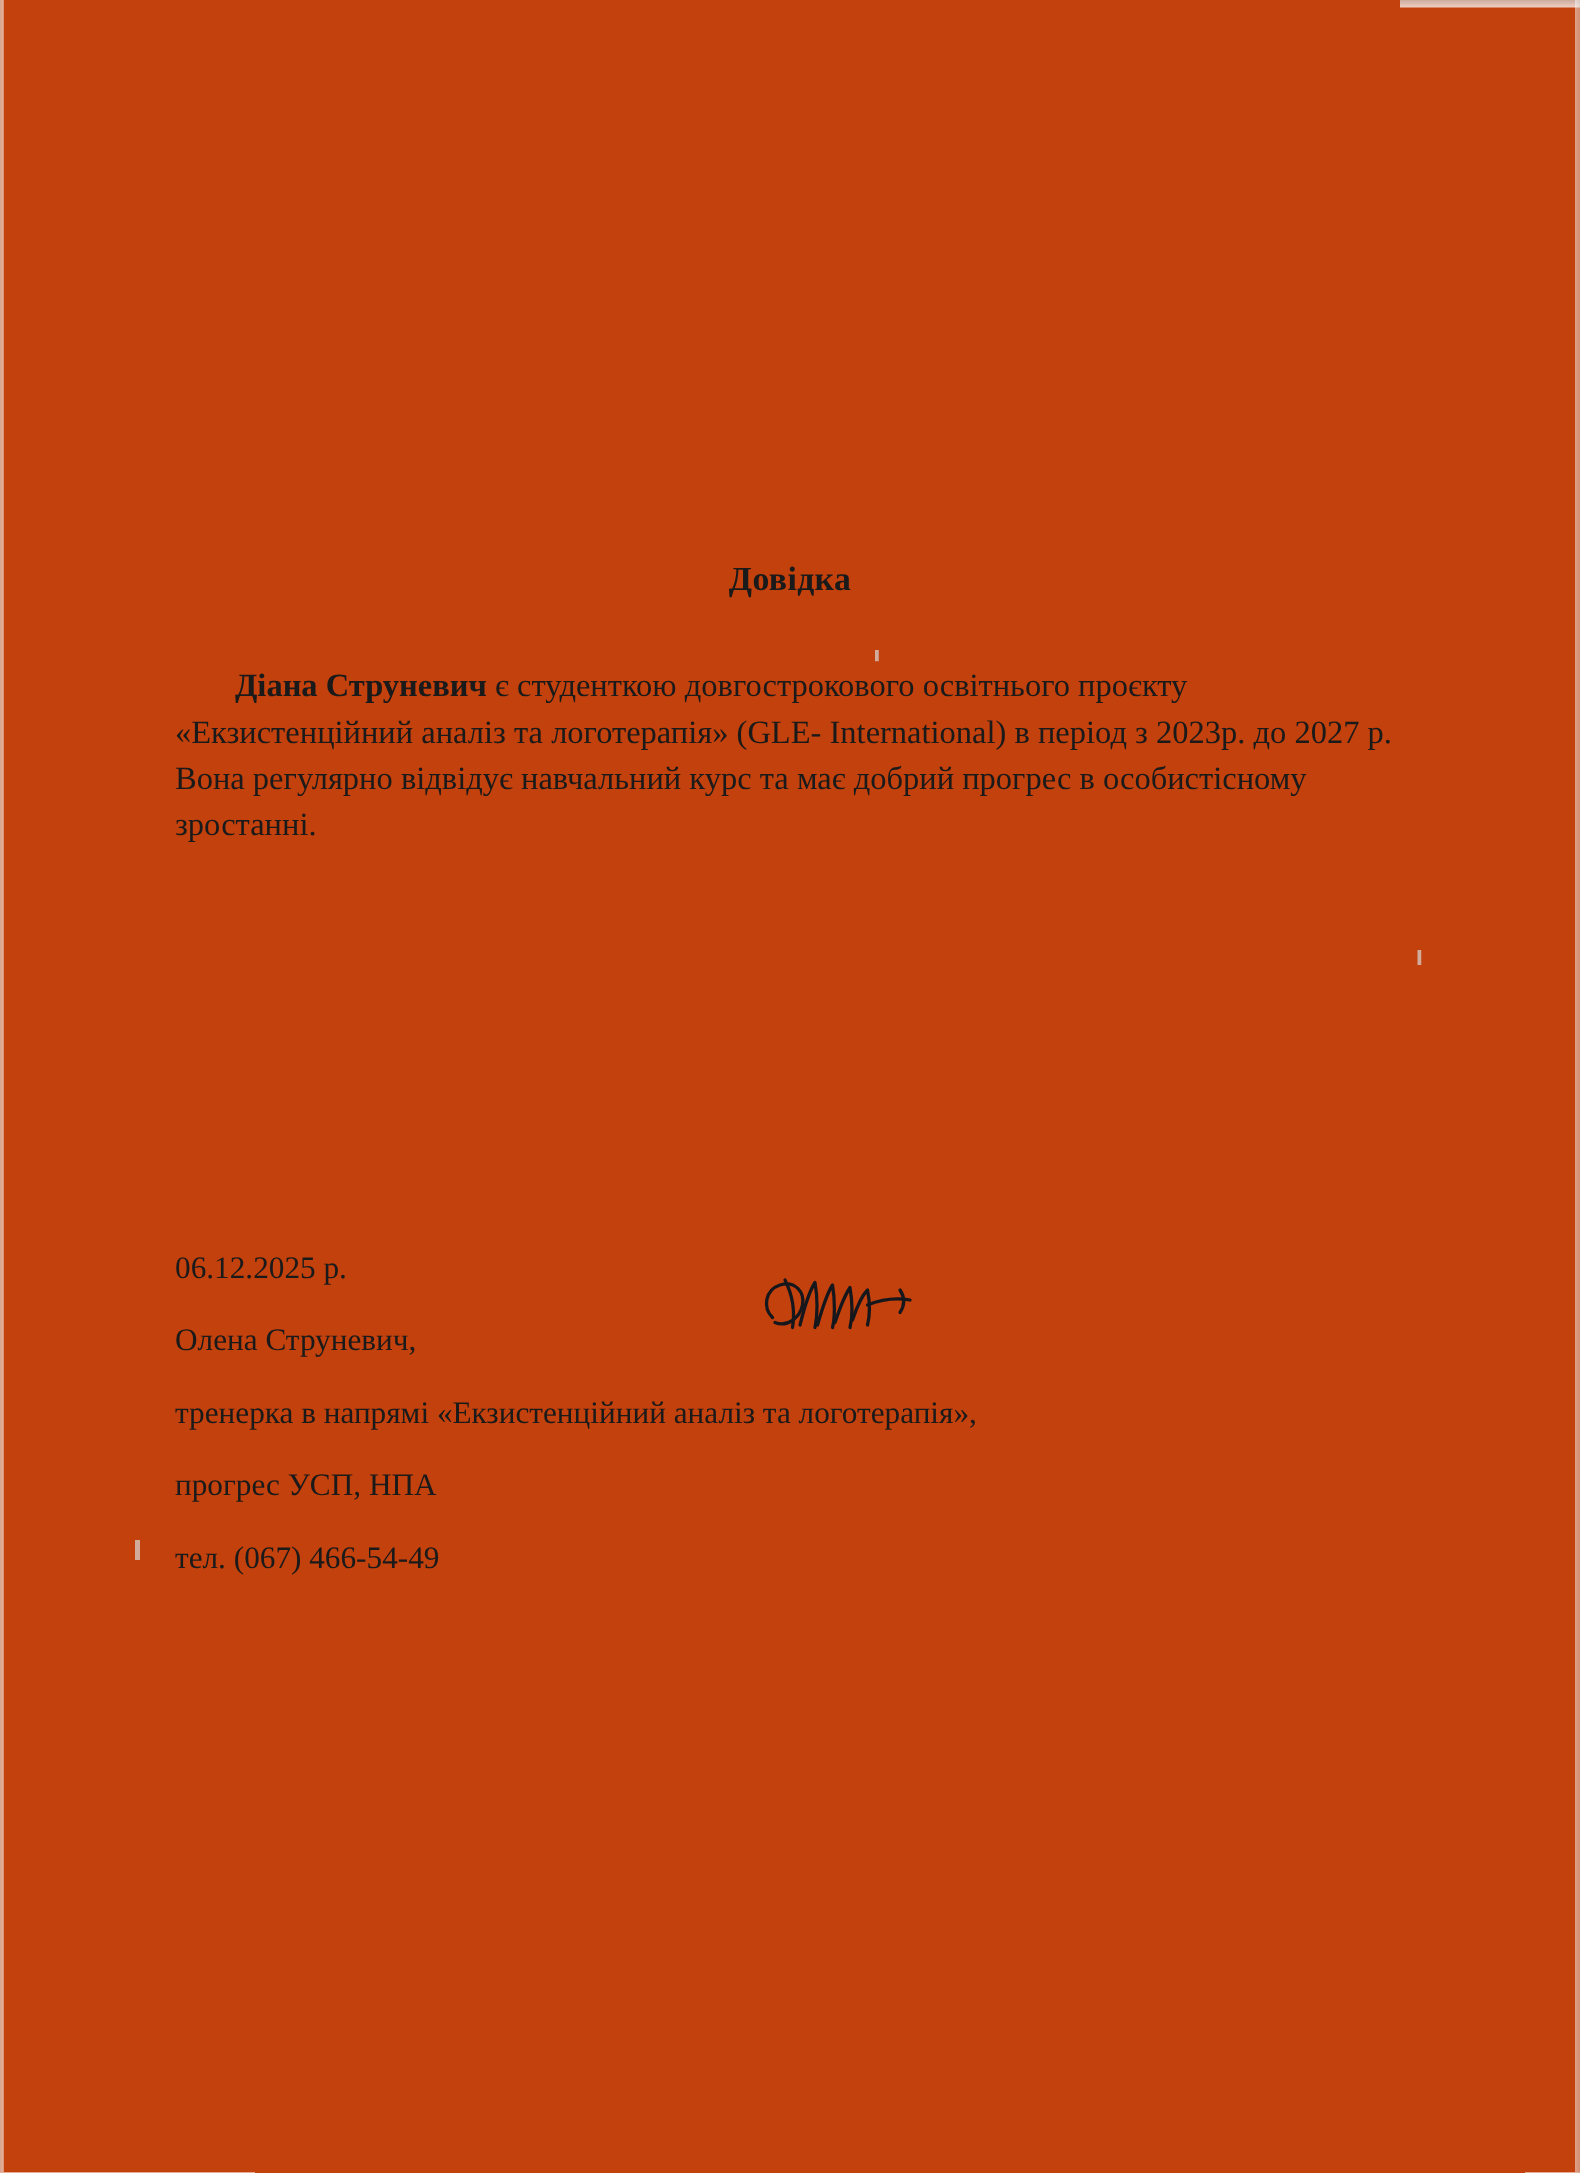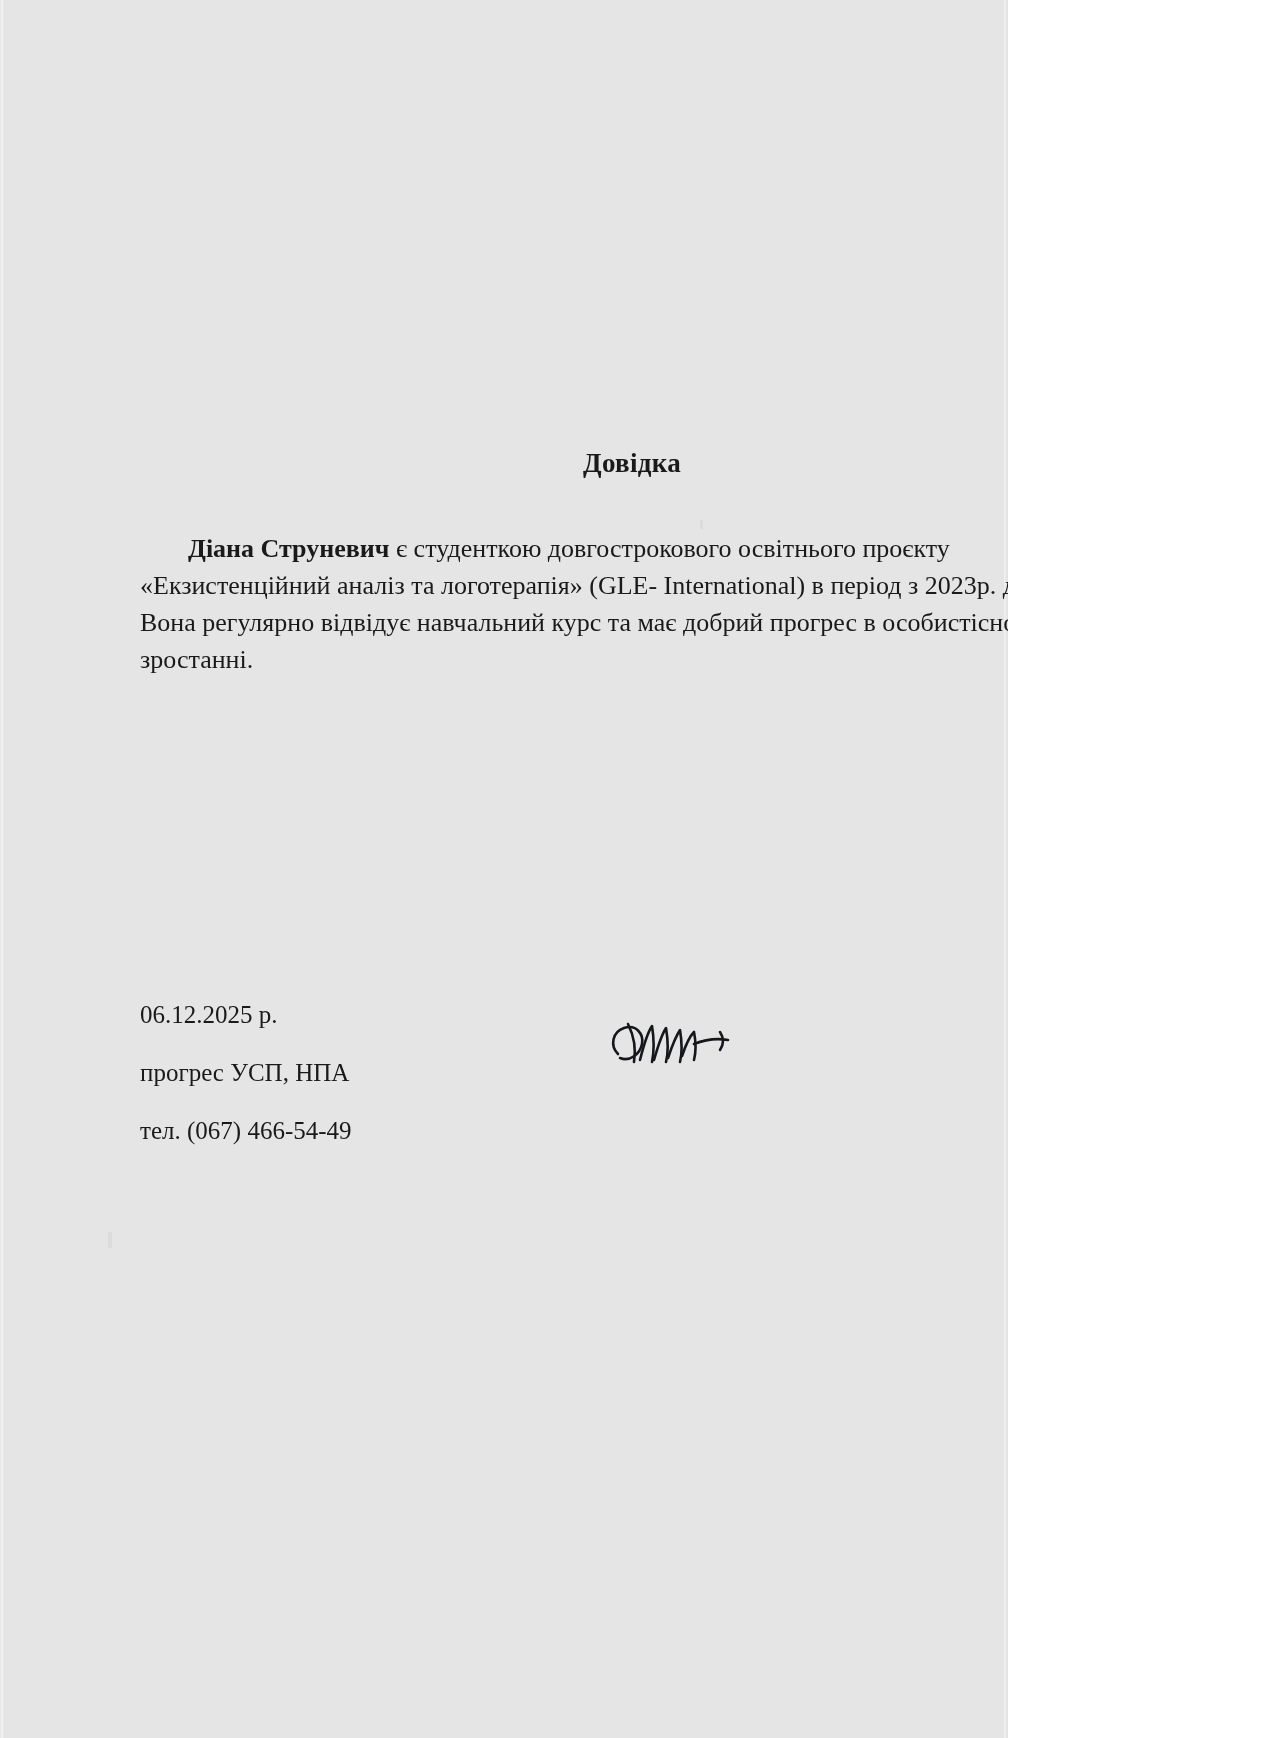--- a/index.html
+++ b/index.html
@@ -7,23 +7,23 @@
     margin: 0;
     padding: 0;
     background: #ffffff;
   }
   body {
     font-family: "Liberation Serif", "DejaVu Serif", serif;
     color: #1a1a1a;
   }
   .page {
     position: relative;
-    width: 1008px;
+    width: 1264px;
     height: 1738px;
-    background: #e5e5e5;
+    background: #c2410c;
     overflow: hidden;
     box-sizing: border-box;
   }
   
   .scan-edge-top {
     position: absolute;
     top: 0;
     left: 1120px;
     width: 144px;
     height: 6px;
@@ -126,20 +126,22 @@
     <h1 class="doc-title">Довідка</h1>
 
     <p class="body-paragraph">
       <span class="lead-name">Діана Струневич</span><span class="latin"> є студенткою довгострокового освітнього проєкту «Екзистенційний аналіз та логотерапія» (GLE- International) в період з 2023р. до 2027 р. Вона регулярно відвідує навчальний курс та має добрий прогрес в особистісному зростанні.</span>
     </p>
 
   </div>
 
   <div class="signature-block">
     <p class="sig-line">06.12.2025 р.</p>
+    <p class="sig-line">Олена Струневич,</p>
+    <p class="sig-line">тренерка в напрямі «Екзистенційний аналіз та логотерапія»,</p>
     <p class="sig-line">прогрес УСП, НПА</p>
     <p class="sig-line">тел. (067) 466-54-49</p>
   </div>
 
   <svg class="signature-mark" viewBox="0 0 150 70" aria-hidden="true">
     <g fill="none" stroke="#15171c" stroke-width="2.6" stroke-linecap="round" stroke-linejoin="round">
       <path d="M18 44 C10 36, 12 22, 24 18 C36 14, 44 24, 42 34 C40 44, 30 52, 20 48"></path>
       <path d="M28 14 C34 26, 36 40, 34 52"></path>
       <path d="M40 50 C44 34, 48 22, 52 16 C54 28, 54 42, 52 52"></path>
       <path d="M54 50 C58 36, 62 24, 66 18 C68 30, 68 44, 66 52"></path>

